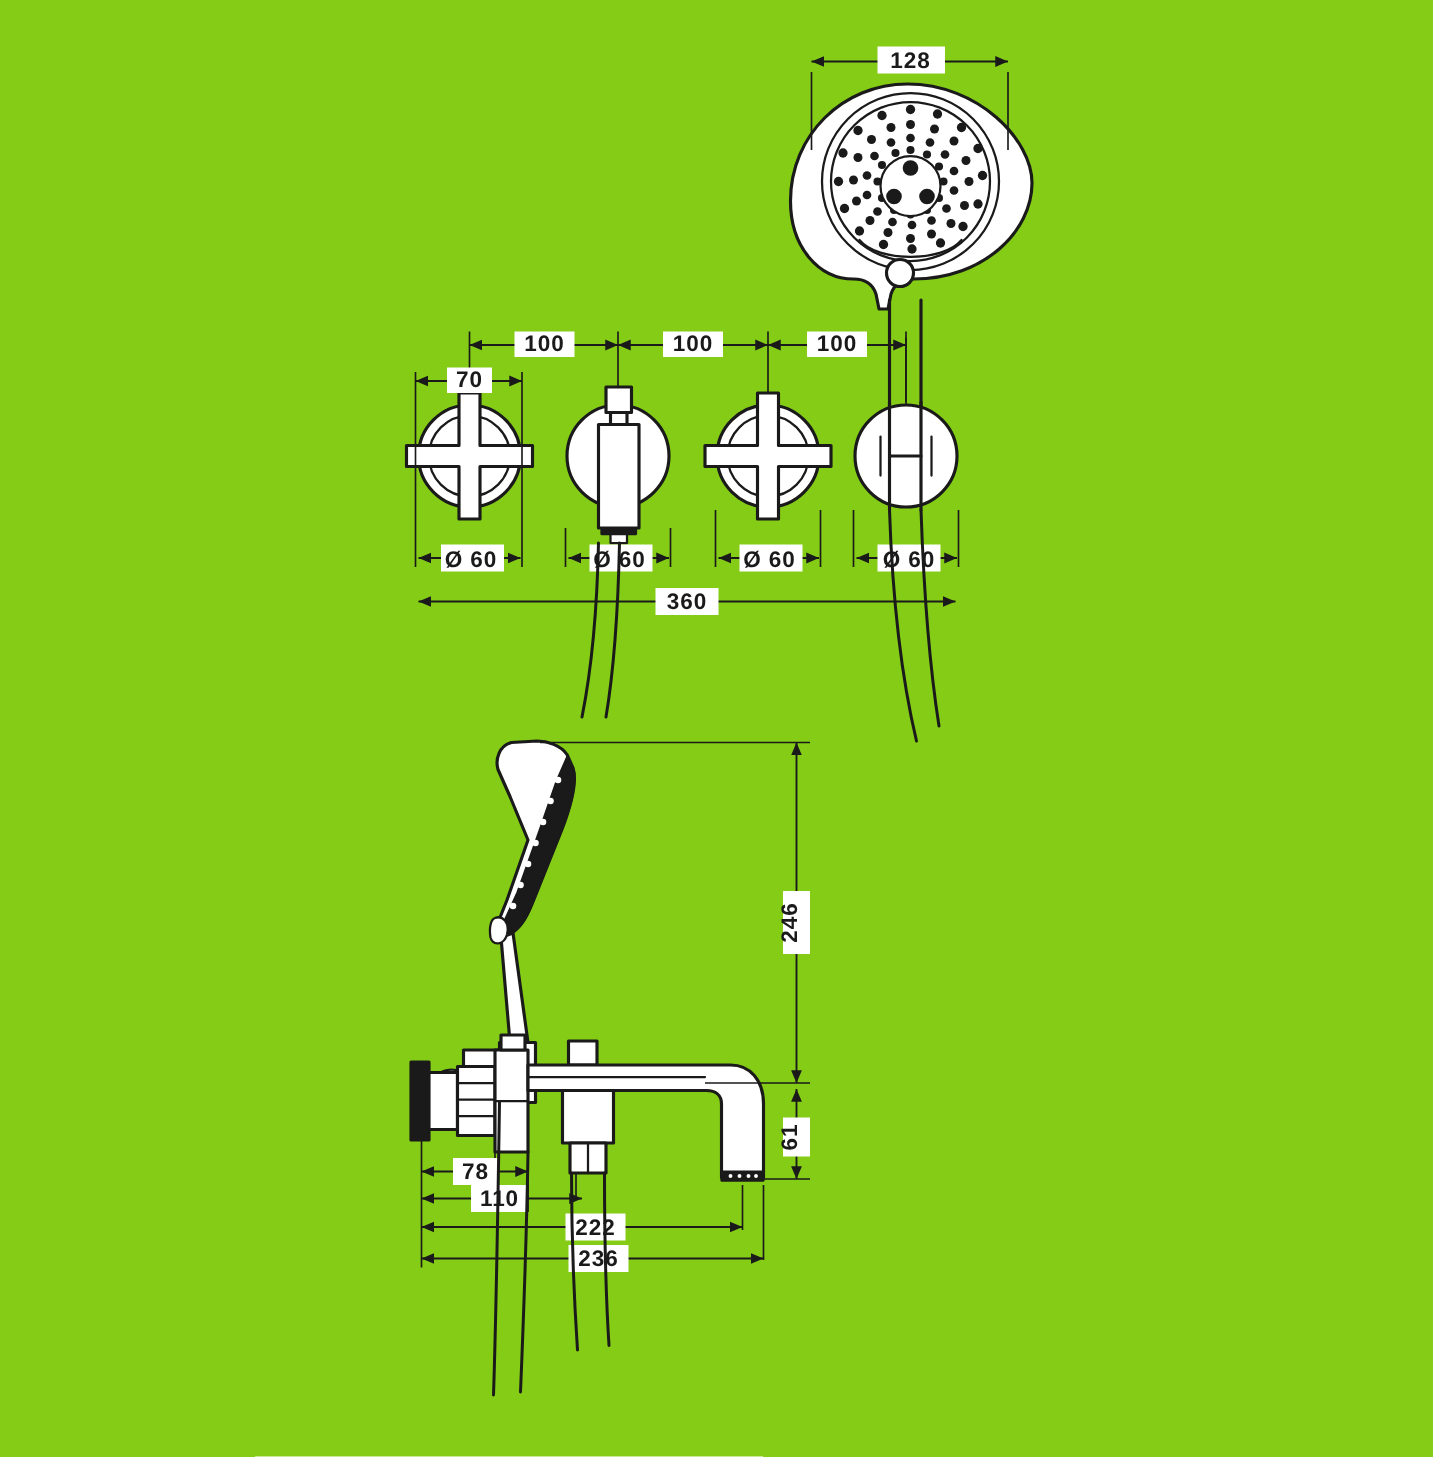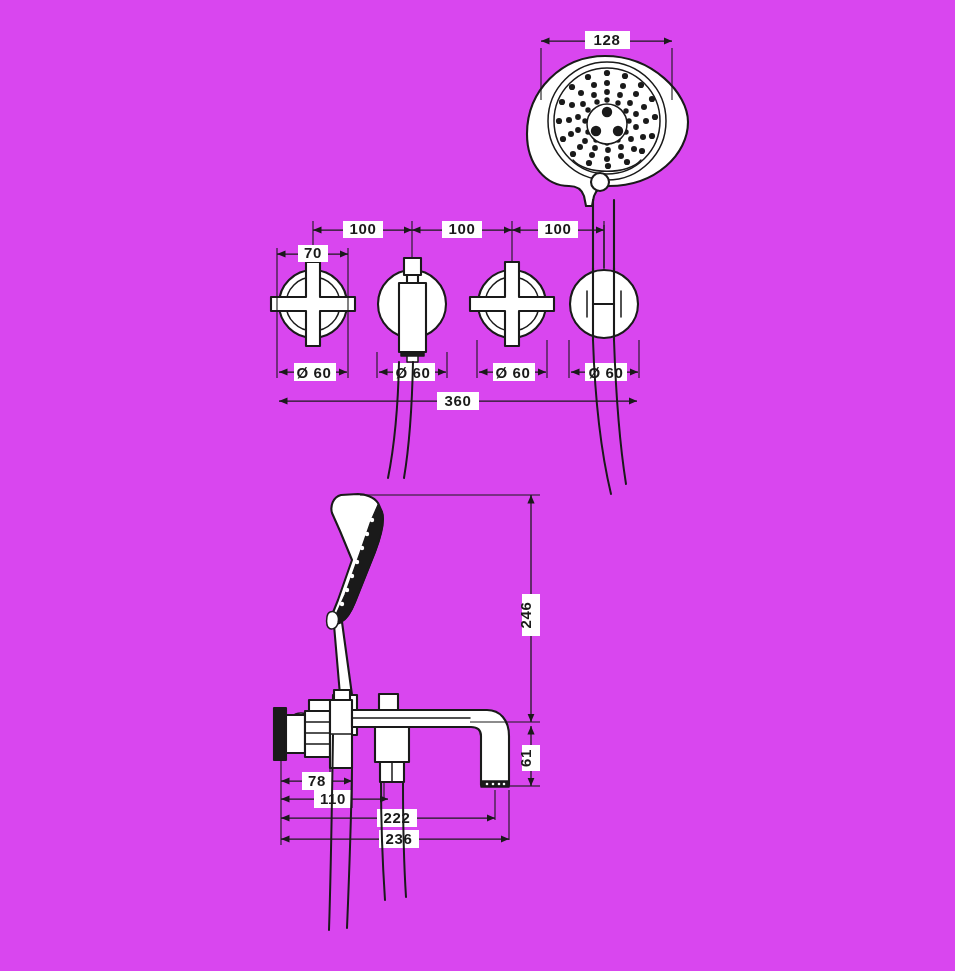--- a/index.html
+++ b/index.html
@@ -10,21 +10,21 @@
   body {
     width: 955px;
     height: 971px;
     font-family: "Liberation Sans", sans-serif;
     overflow: hidden;
   }
   #drawing-root {
     position: relative;
     width: 955px;
     height: 971px;
-    background: #d946ef;
+    background: #84cc16;
   }
   svg.sheet {
     position: absolute;
     top: 0;
     left: 0;
     width: 955px;
     height: 971px;
     display: block;
   }
   .ln { fill: none; stroke: #1a1a1a; }

